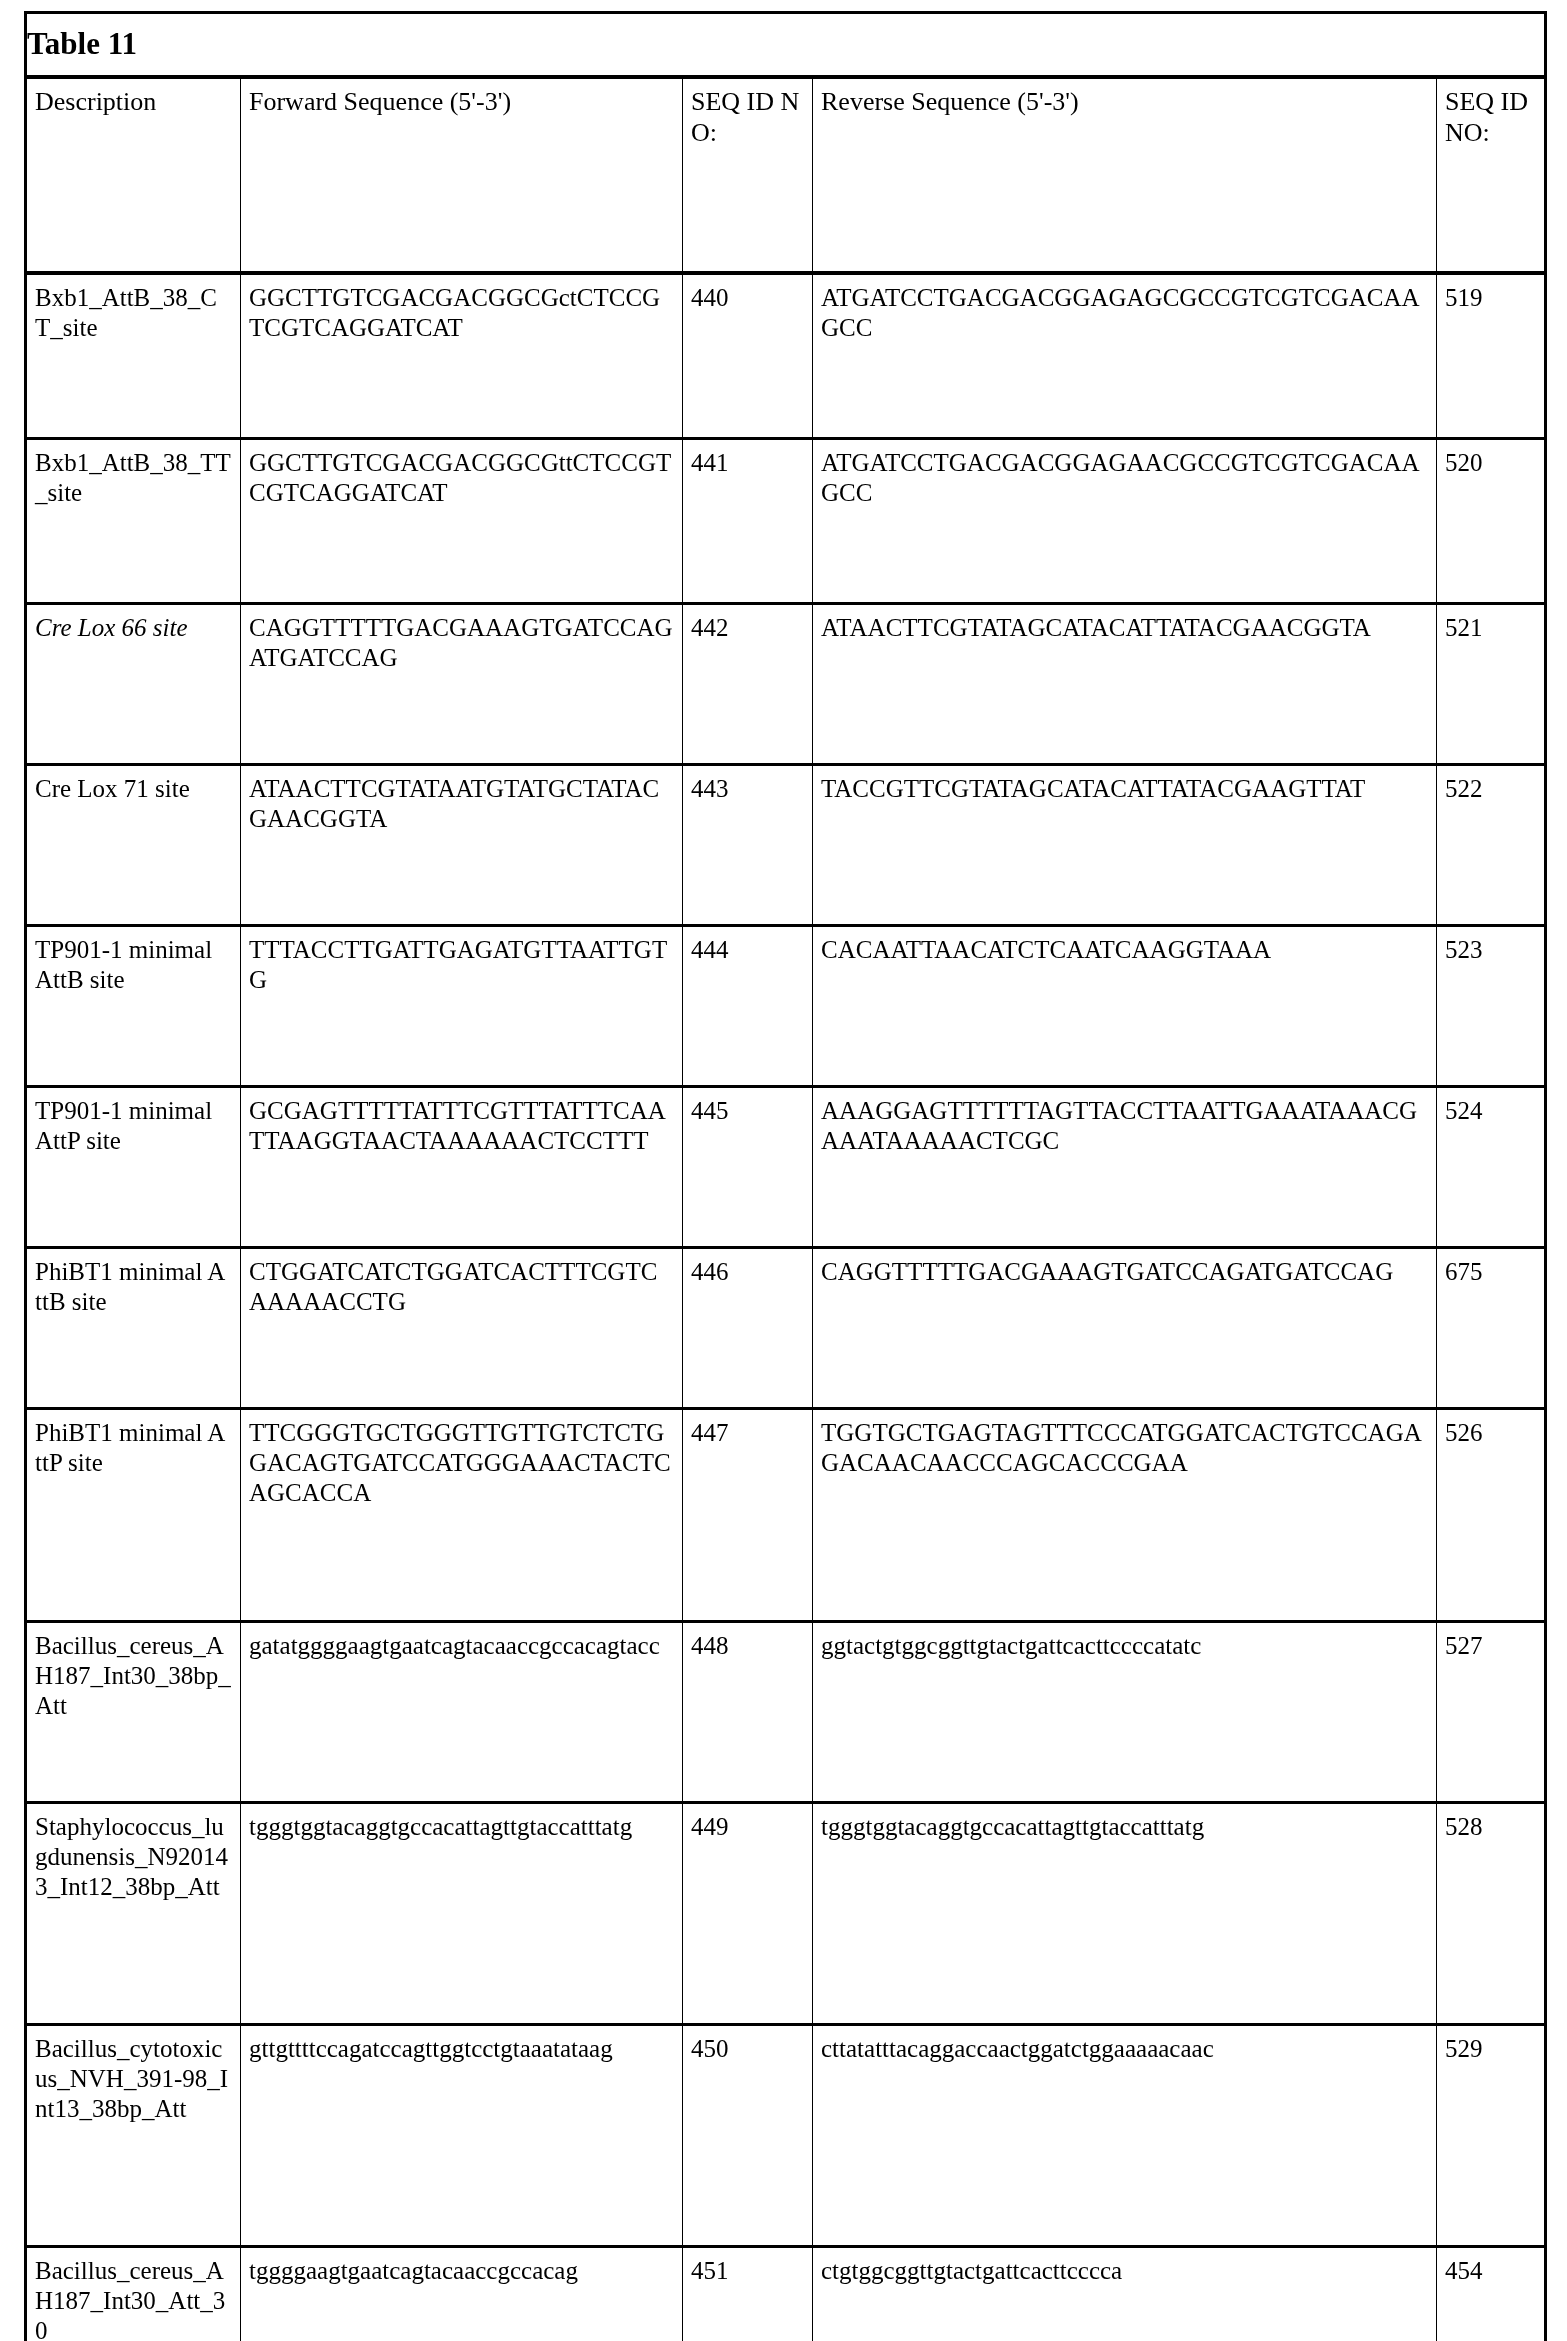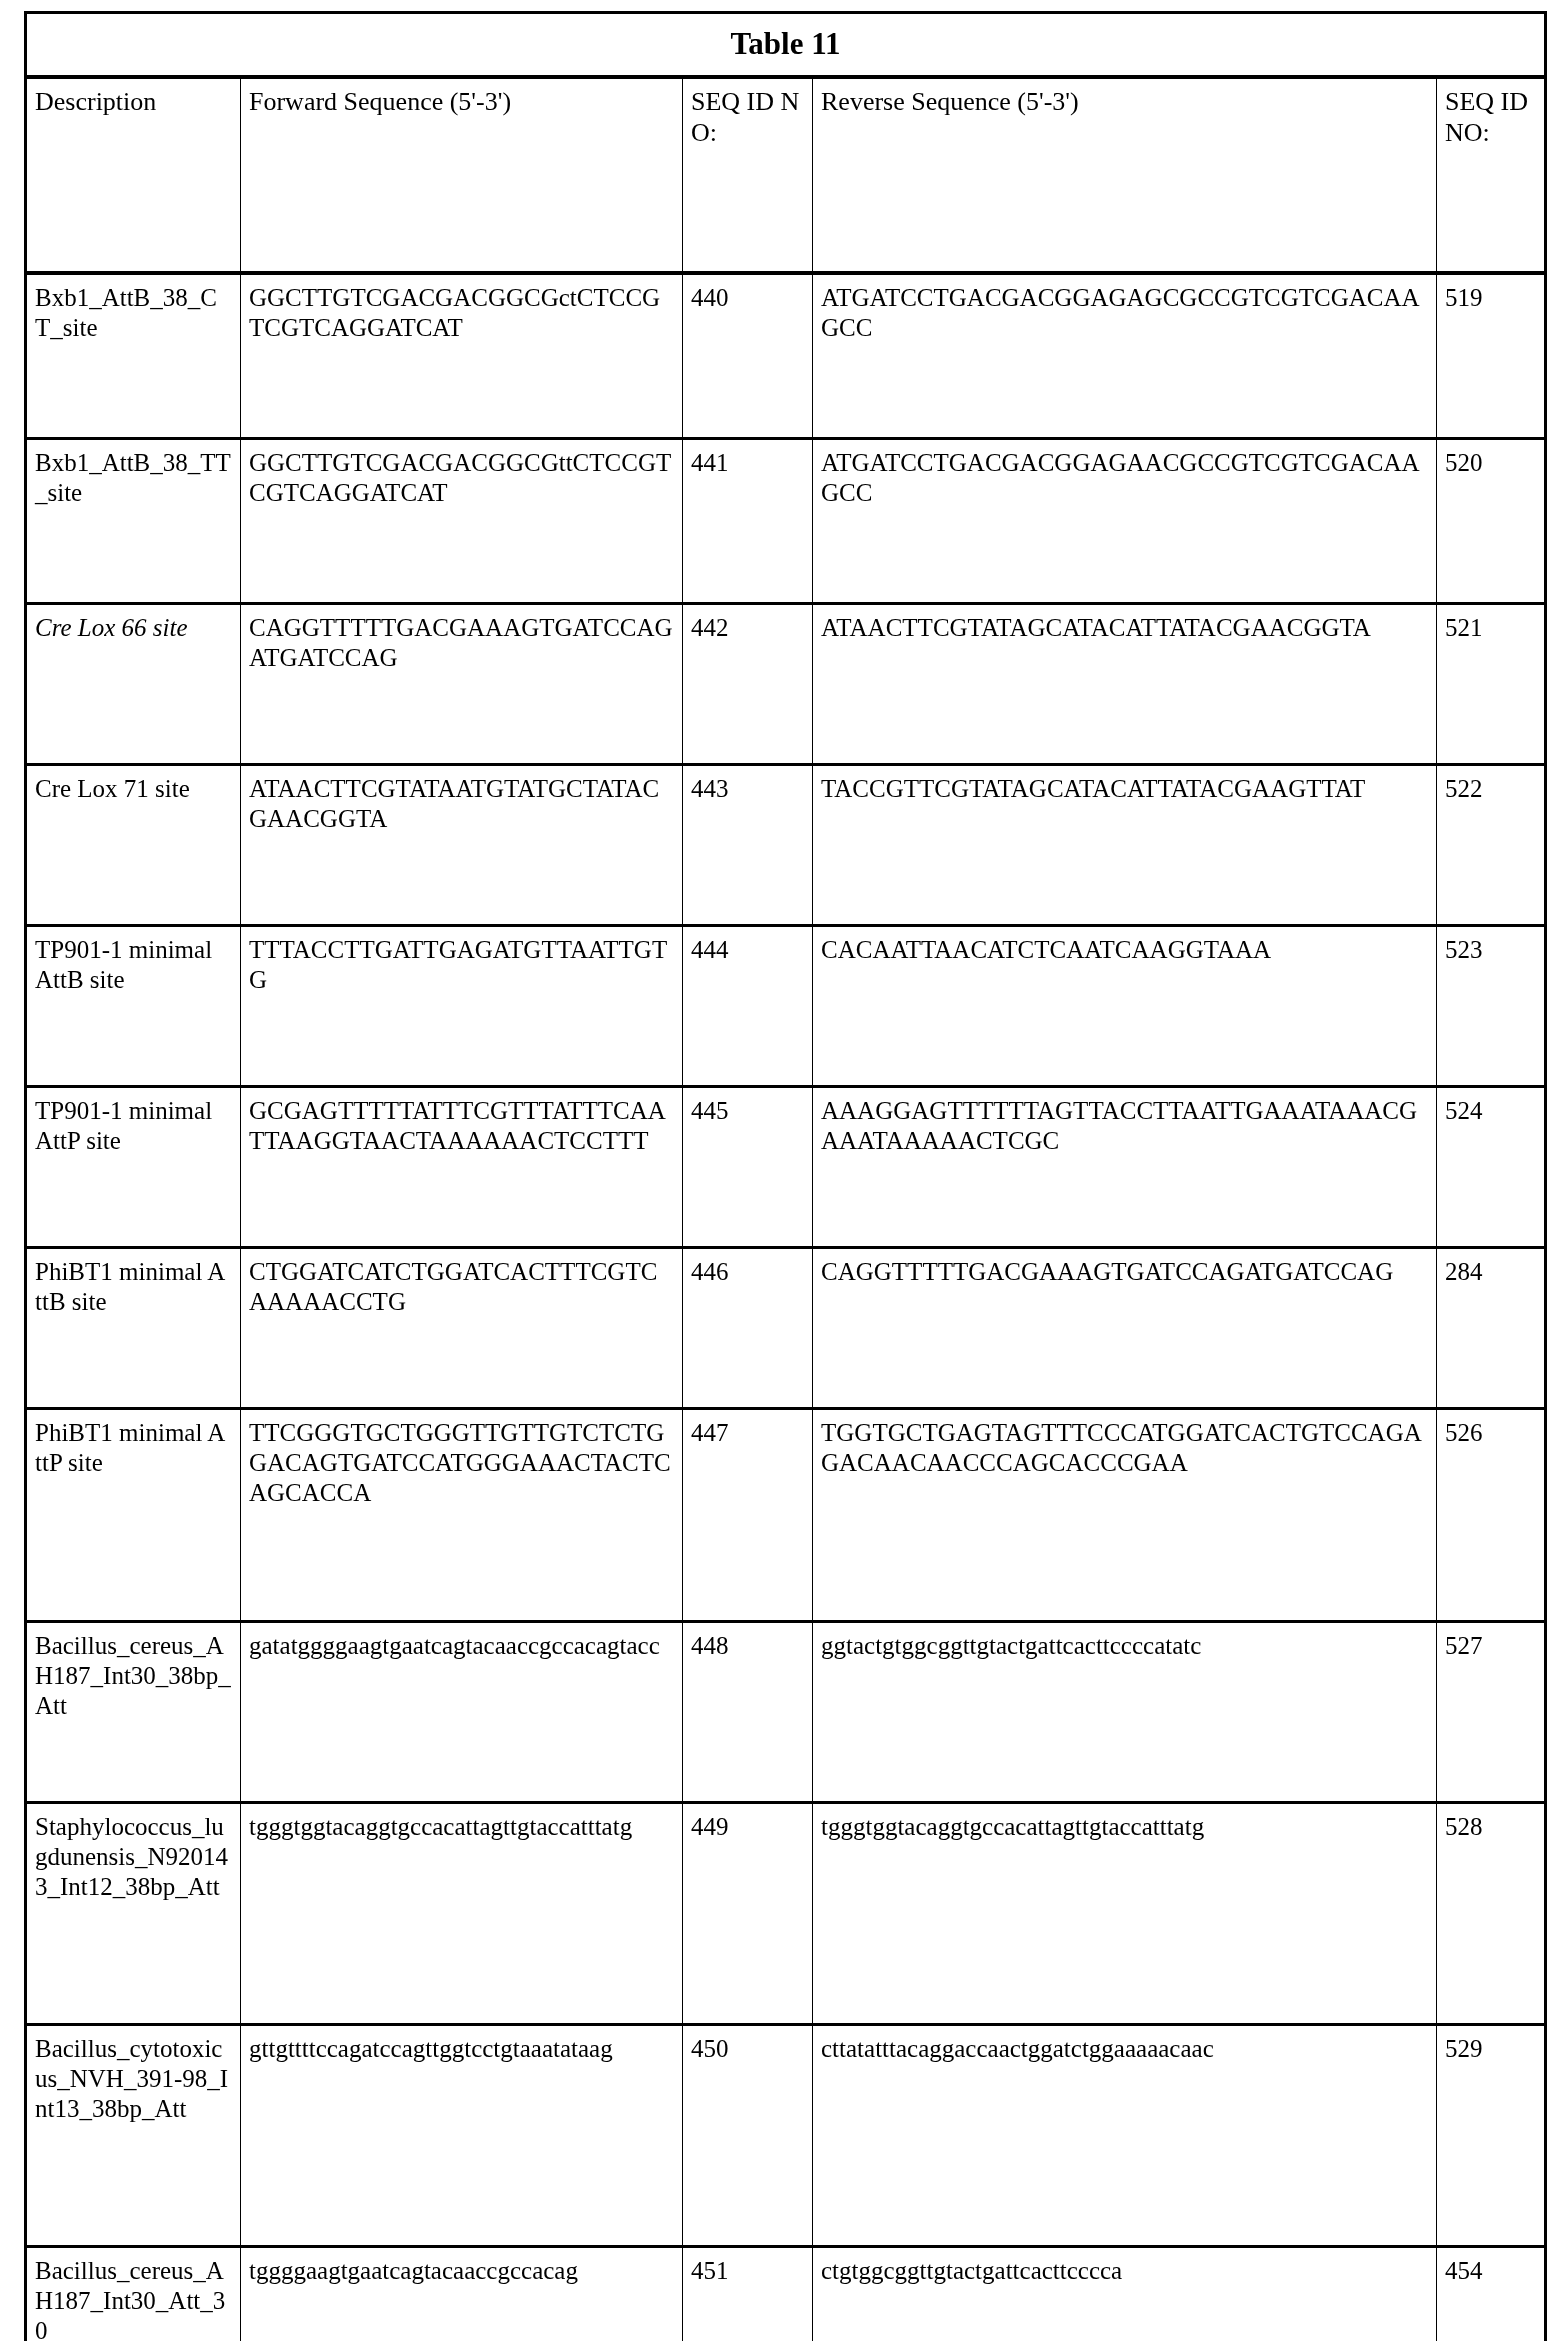--- a/index.html
+++ b/index.html
@@ -30,21 +30,20 @@
     padding: 8px 8px 8px 8px;
     font-size: 25px;
     line-height: 1.19;
     word-break: break-all;
     overflow-wrap: anywhere;
     text-align: left;
   }
   
   tr.title-row td {
     border-bottom: 4px solid #000;
-    text-align: center;
     font-weight: bold;
     font-size: 31px;
     padding: 11.3px 0 13px 0;
   }
   tr.head-row th {
     border-bottom: 4px solid #000;
     font-weight: normal;
     font-size: 26px;
     padding-bottom: 122px;
   }
@@ -125,21 +124,21 @@
           <td class="seq-cell">GCGAGTTTTTATTTCGTTTATTTCAATTAAGGTAACTAAAAAACTCCTTT</td>
           <td class="seqid-cell">445</td>
           <td class="seq-cell">AAAGGAGTTTTTTAGTTACCTTAATTGAAATAAACGAAATAAAAACTCGC</td>
           <td class="seqid-cell">524</td>
         </tr>
         <tr class="data-row">
           <td class="desc-cell" style="min-height: 142px; height: 142px;">PhiBT1 minimal AttB site</td>
           <td class="seq-cell">CTGGATCATCTGGATCACTTTCGTCAAAAACCTG</td>
           <td class="seqid-cell">446</td>
           <td class="seq-cell">CAGGTTTTTGACGAAAGTGATCCAGATGATCCAG</td>
-          <td class="seqid-cell">284</td>
+          <td class="seqid-cell">675</td>
         </tr>
         <tr class="data-row">
           <td class="desc-cell" style="min-height: 194px; height: 194px;">PhiBT1 minimal AttP site</td>
           <td class="seq-cell">TTCGGGTGCTGGGTTGTTGTCTCTGGACAGTGATCCATGGGAAACTACTCAGCACCA</td>
           <td class="seqid-cell">447</td>
           <td class="seq-cell">TGGTGCTGAGTAGTTTCCCATGGATCACTGTCCAGAGACAACAACCCAGCACCCGAA</td>
           <td class="seqid-cell">526</td>
         </tr>
         <tr class="data-row">
           <td class="desc-cell" style="min-height: 162px; height: 162px;">Bacillus_cereus_AH187_Int30_38bp_Att</td>

